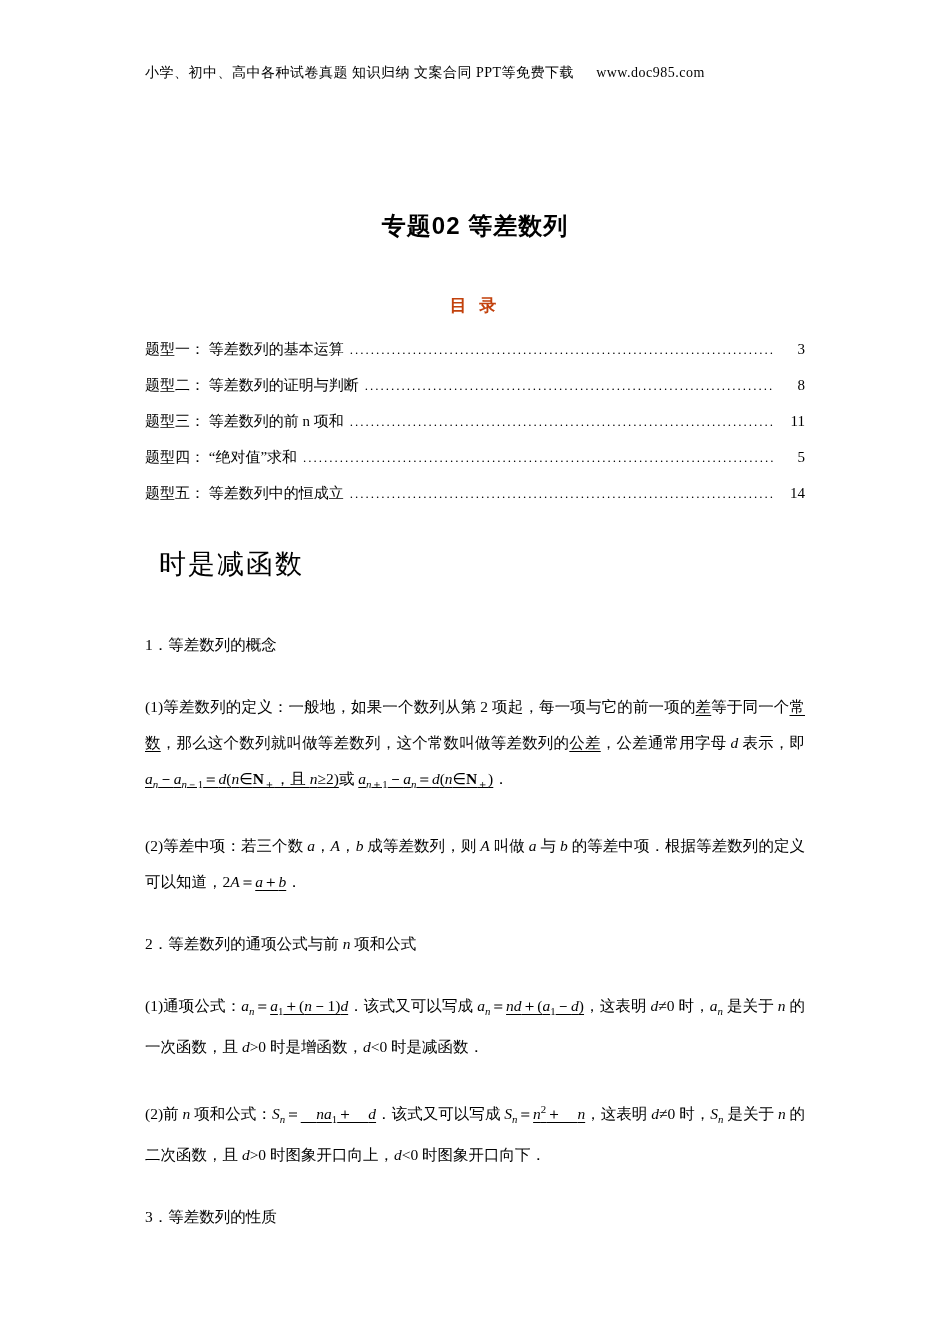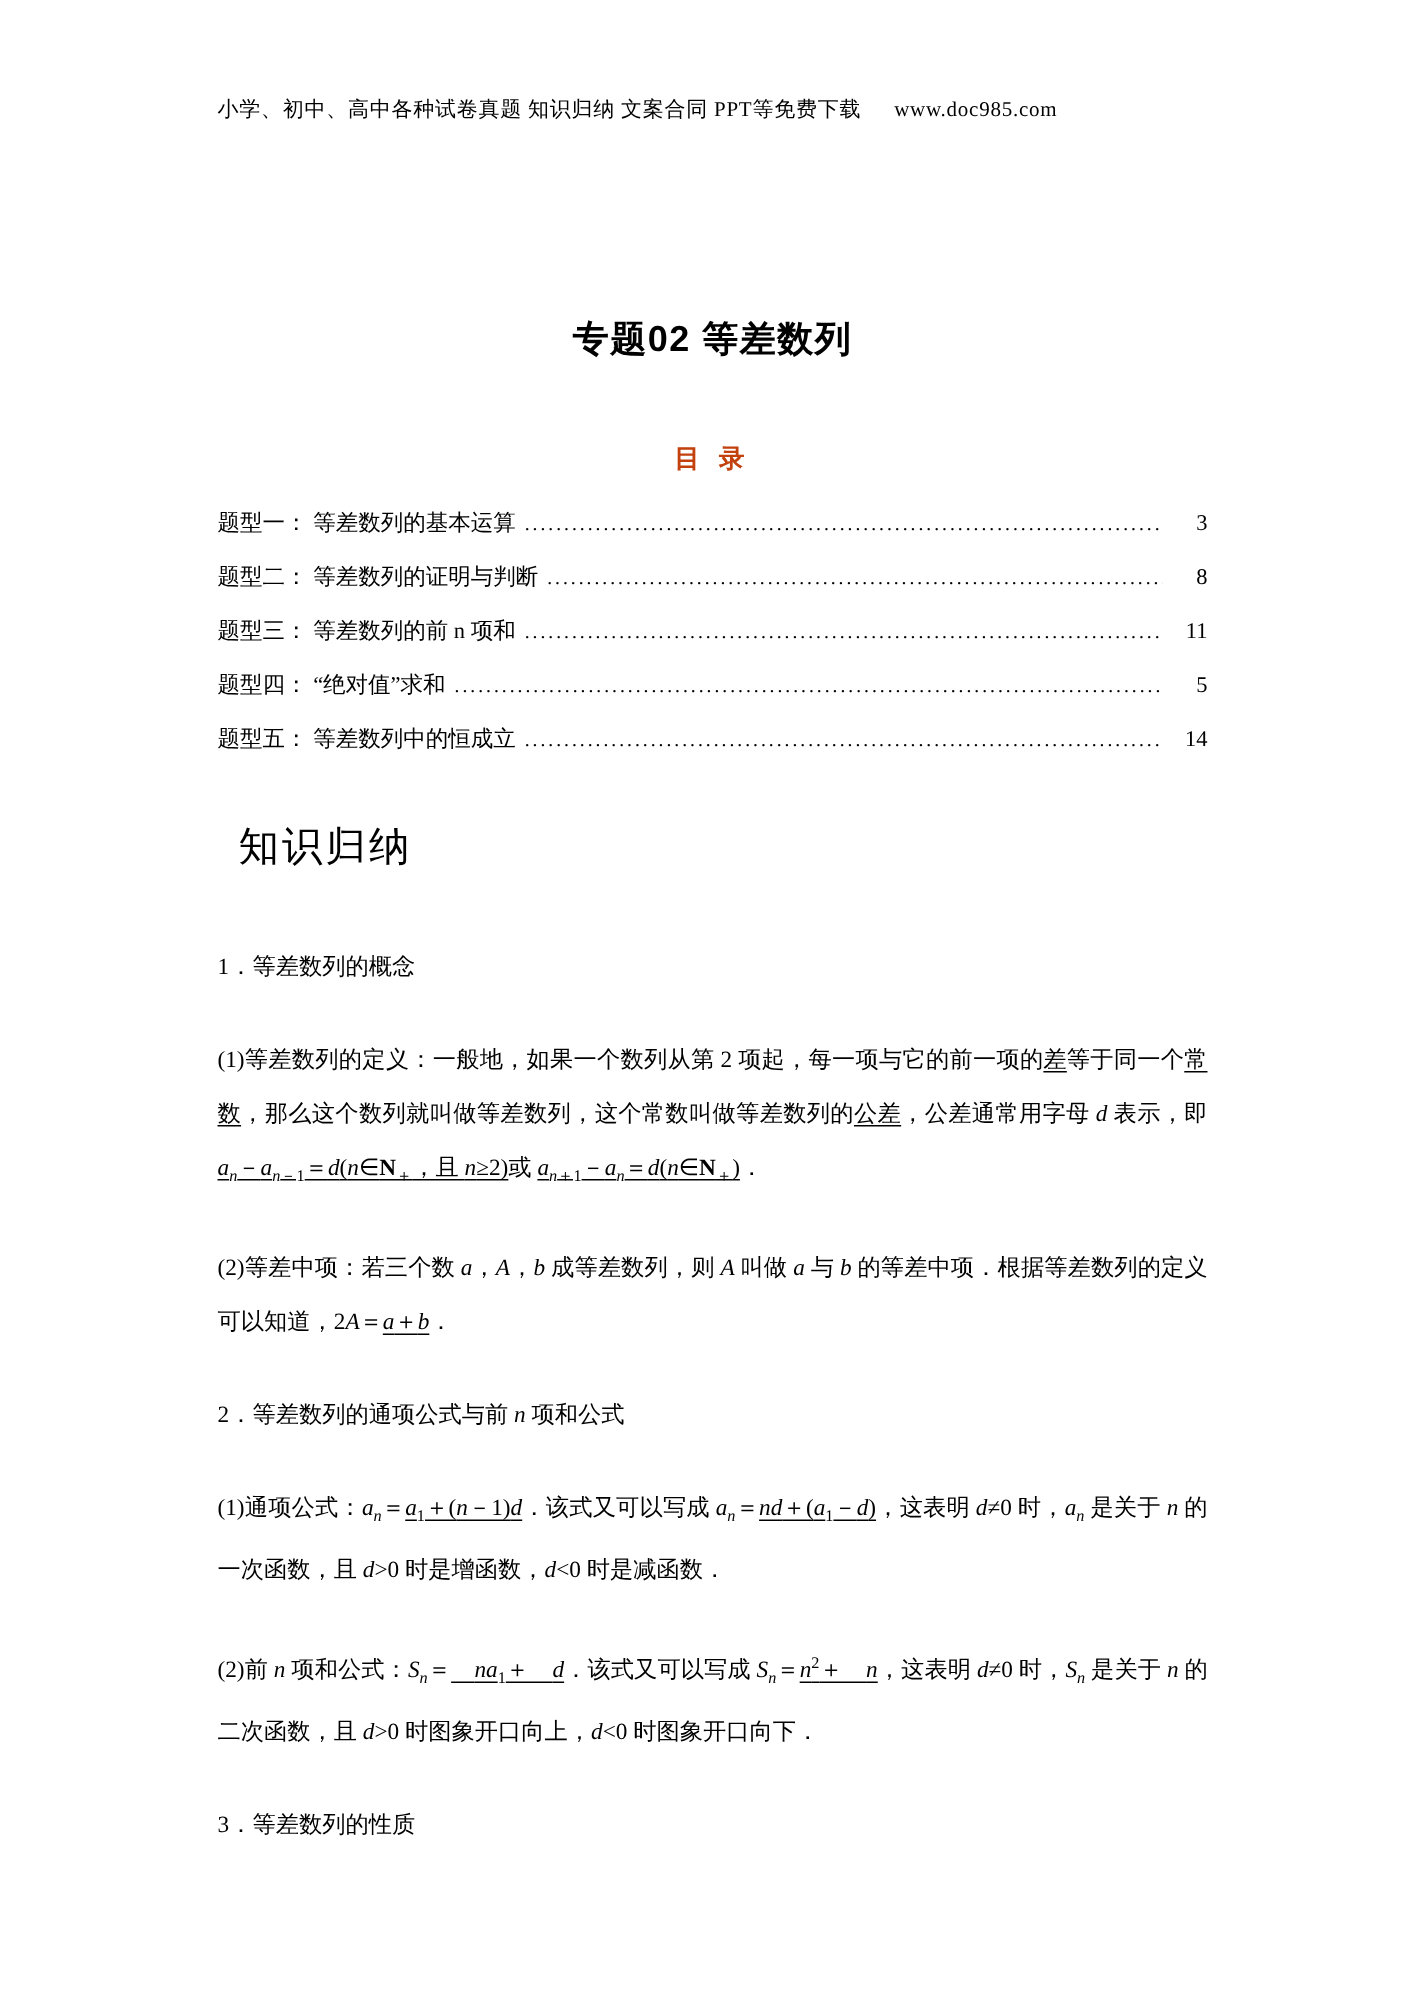--- a/index.html
+++ b/index.html
@@ -139,21 +139,21 @@
         <span class="toc-leader">................................................................................................................................................................................................................................................</span>
         <span class="toc-page">5</span>
       </div>
       <div class="toc-row">
         <span class="toc-label">题型五：  等差数列中的恒成立</span>
         <span class="toc-leader">................................................................................................................................................................................................................................................</span>
         <span class="toc-page">14</span>
       </div>
     </div>
 
-  <div class="section-heading">知识归纳</div>
+  <div class="section-heading">时是减函数</div>
 
   <div class="body-paragraphs">
       <p class="para">1．等差数列的概念</p>
       <p class="para">(1)等差数列的定义：一般地，如果一个数列从第 2 项起，每一项与它的前一项的<u>差</u>等于同一个<u>常数</u>，那么这个数列就叫做等差数列，这个常数叫做等差数列的<u>公差</u>，公差通常用字母 <i>d</i> 表示，即 <u><i>a</i><sub><i>n</i></sub>－<i>a</i><sub><i>n</i>－1</sub>＝<i>d</i>(<i>n</i>∈<b>N</b><sub>＋</sub>，且 <i>n</i>≥2)</u>或 <u><i>a</i><sub><i>n</i>＋1</sub>－<i>a</i><sub><i>n</i></sub>＝<i>d</i>(<i>n</i>∈<b>N</b><sub>＋</sub>)</u>．</p>
       <p class="para">(2)等差中项：若三个数 <i>a</i>，<i>A</i>，<i>b</i> 成等差数列，则 <i>A</i> 叫做 <i>a</i> 与 <i>b</i> 的等差中项．根据等差数列的定义可以知道，2<i>A</i>＝<u><i>a</i>＋<i>b</i></u>．</p>
       <p class="para">2．等差数列的通项公式与前 <i>n</i> 项和公式</p>
       <p class="para">(1)通项公式：<i>a</i><sub><i>n</i></sub>＝<u><i>a</i><sub>1</sub>＋(<i>n</i>－1)<i>d</i></u>．该式又可以写成 <i>a</i><sub><i>n</i></sub>＝<u><i>nd</i>＋(<i>a</i><sub>1</sub>－<i>d</i>)</u>，这表明 <i>d</i>≠0 时，<i>a</i><sub><i>n</i></sub> 是关于 <i>n</i> 的一次函数，且 <i>d</i>&gt;0 时是增函数，<i>d</i>&lt;0 时是减函数．</p>
       <p class="para">(2)前 <i>n</i> 项和公式：<i>S</i><sub><i>n</i></sub>＝<u>　<i>na</i><sub>1</sub>＋　<i>d</i></u>．该式又可以写成 <i>S</i><sub><i>n</i></sub>＝<u><i>n</i><sup>2</sup>＋　<i>n</i></u>，这表明 <i>d</i>≠0 时，<i>S</i><sub><i>n</i></sub> 是关于 <i>n</i> 的二次函数，且 <i>d</i>&gt;0 时图象开口向上，<i>d</i>&lt;0 时图象开口向下．</p>
       <p class="para">3．等差数列的性质</p>
     </div>

